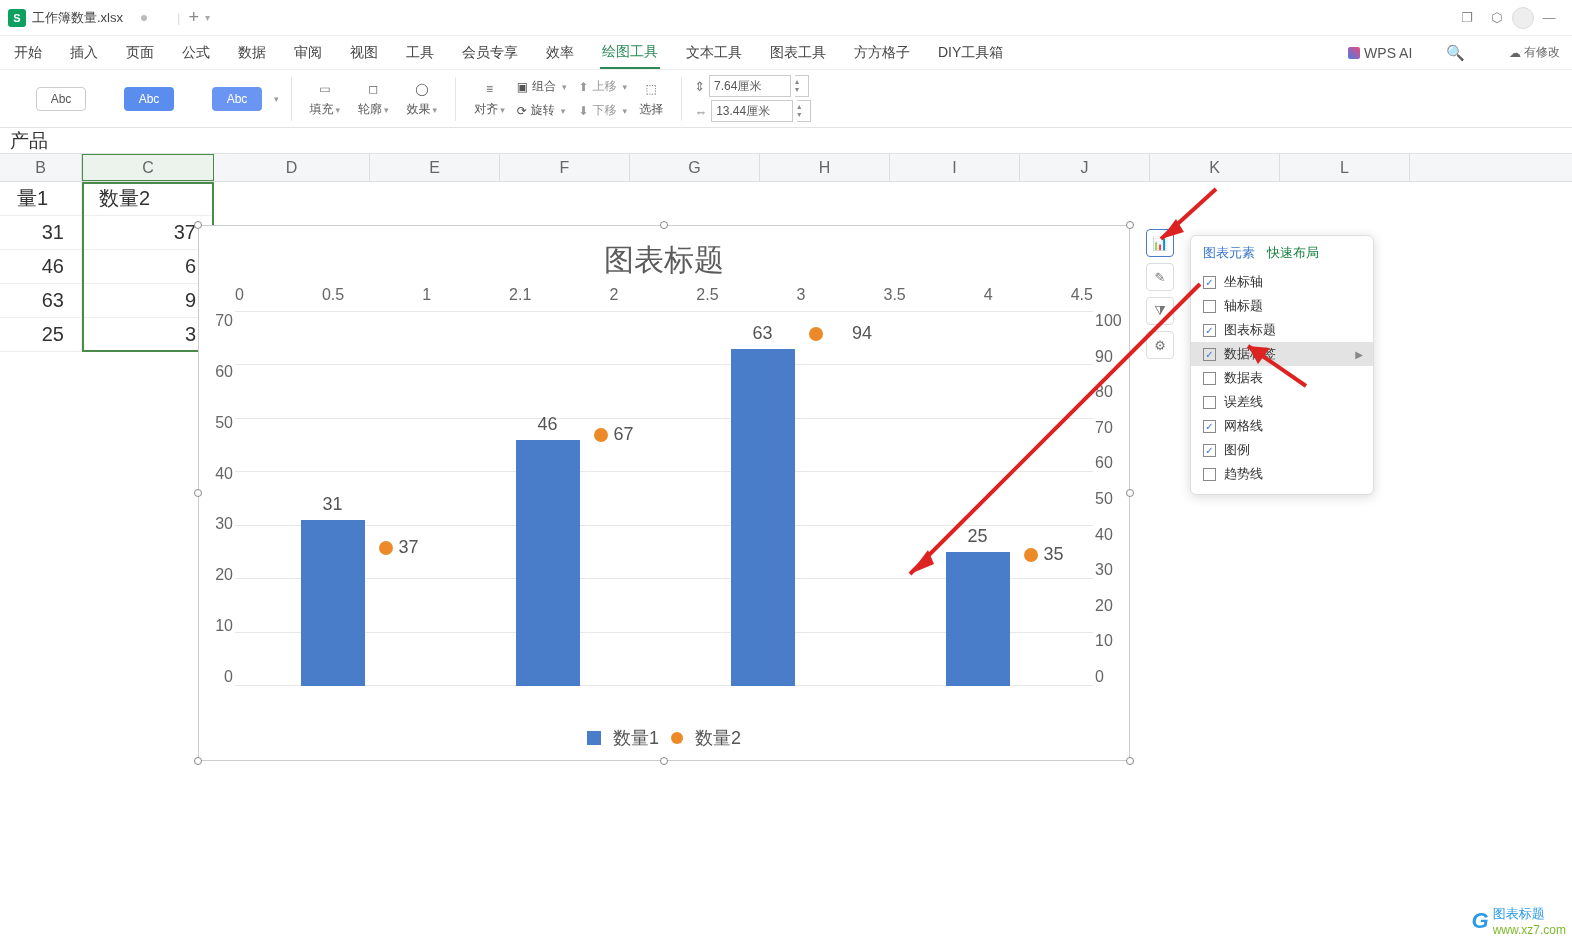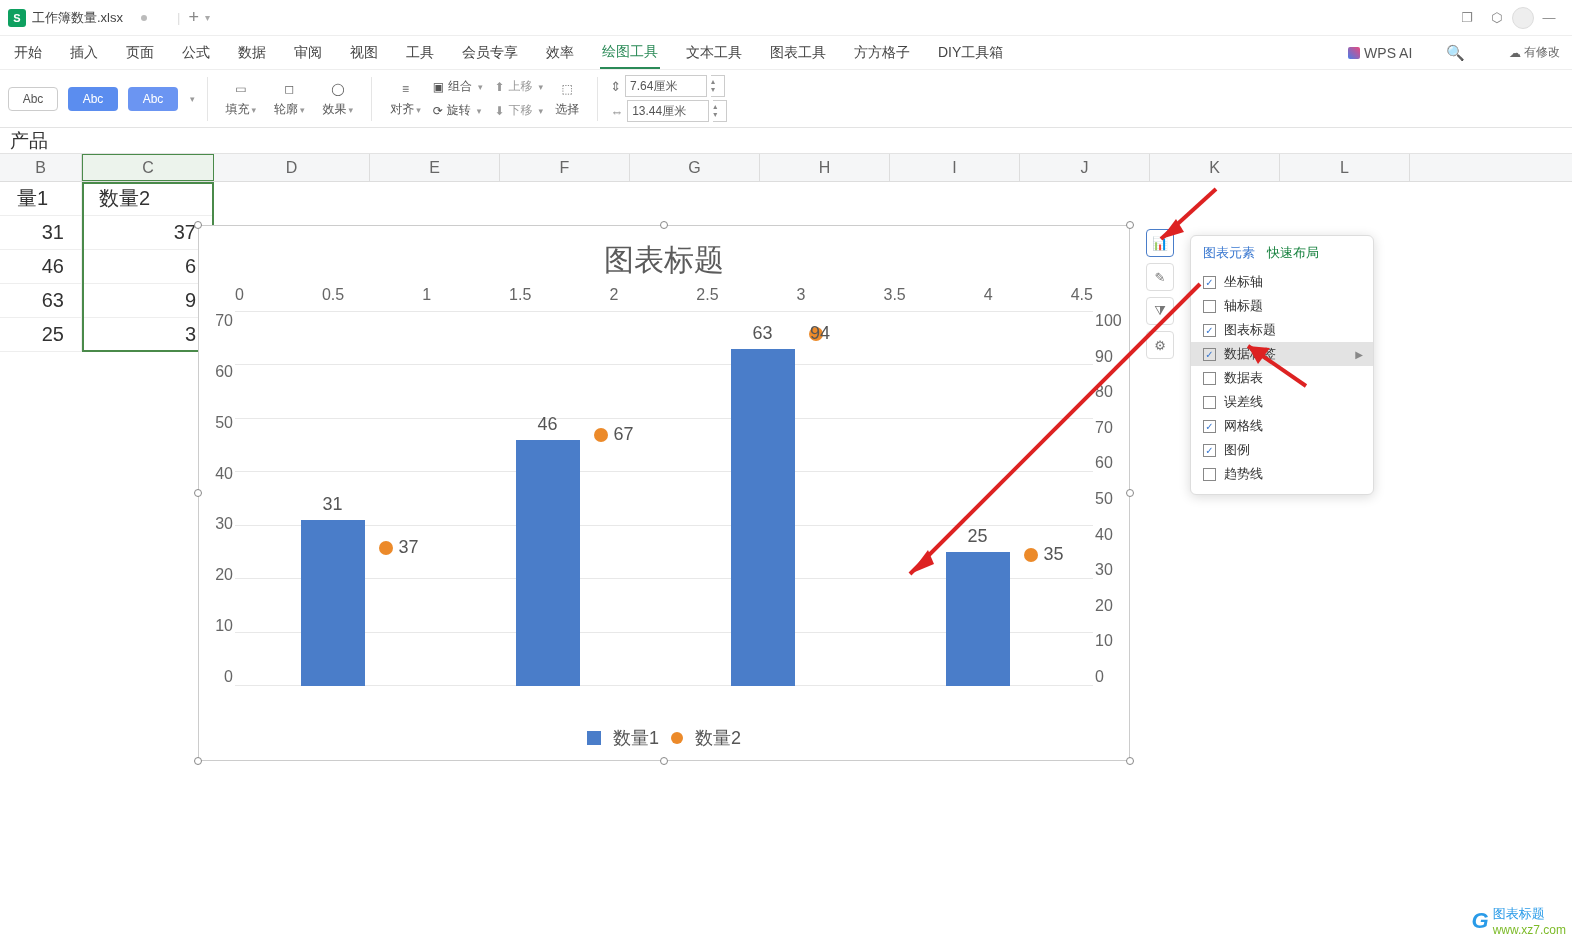--- a/index.html
+++ b/index.html
@@ -20,21 +20,21 @@
   .rtab.active{color:#2a8a57;border-bottom:2px solid #2a8a57;font-weight:500;}
   .ribbon-spacer{flex:1;}
   .wps-ai{display:flex;align-items:center;gap:4px;color:#555;}
   .ai-logo{width:12px;height:12px;background:linear-gradient(45deg,#4a7de8,#e84a7d);border-radius:2px;}
   .search-icon{color:#888;font-size:15px;}
   .mod-flag{display:flex;align-items:center;gap:3px;color:#666;font-size:12px;margin-left:20px;}
   
   .ribbon{height:58px;display:flex;align-items:center;padding:4px 8px;border-bottom:1px solid #e3e3e3;gap:6px;}
   .textbox-btn{border:1px solid #ccc;border-radius:4px;width:50px;height:24px;display:flex;align-items:center;justify-content:center;font-size:12px;color:#555;cursor:pointer;}
   .blue-btn{background:#5b8def;border:none;border-radius:4px;width:50px;height:24px;display:flex;align-items:center;justify-content:center;font-size:12px;color:#fff;cursor:pointer;}
-  .box-stack{display:flex;flex-direction:column;gap:3px;margin-right:4px;}
+  .box-stack{display:flex;flex-direction:column;gap:3px;margin-right:4px;margin-left:28px;}
   .ribbon-sep{width:1px;height:44px;background:#e5e5e5;margin:0 6px;}
   .vbtn{display:flex;flex-direction:column;align-items:center;justify-content:center;height:48px;font-size:12px;color:#555;cursor:pointer;padding:0 6px;gap:2px;}
   .vbtn .ico{width:20px;height:20px;display:flex;align-items:center;justify-content:center;color:#666;}
   .dd-caret{font-size:9px;color:#999;margin-left:2px;}
   .mini-row{display:flex;align-items:center;gap:4px;font-size:12px;color:#999;height:22px;}
   .mini-row.enabled{color:#555;}
   .size-input{border:1px solid #ccc;height:22px;width:82px;font-size:12px;padding:0 4px;color:#555;}
   .spin{display:flex;flex-direction:column;line-height:8px;font-size:8px;color:#888;border:1px solid #ccc;height:22px;justify-content:center;width:14px;border-left:none;}
   
   .formula-bar{height:26px;border-bottom:1px solid #e3e3e3;display:flex;align-items:flex-start;padding:0 10px;font-size:19px;color:#333;}
@@ -270,21 +270,21 @@
   <div class="handle h-mr"></div>
   <div class="handle h-bl"></div>
   <div class="handle h-bm"></div>
   <div class="handle h-br"></div>
   <div class="chart-title">图表标题</div>
   <div class="plot">
     <div class="x-top">
       <span>0</span>
           <span>0.5</span>
           <span>1</span>
-          <span>1.5</span>
+          <span>2.1</span>
           <span>2</span>
           <span>2.5</span>
           <span>3</span>
           <span>3.5</span>
           <span>4</span>
           <span>4.5</span>
     </div>
     <div class="y-left">
       <span>70</span>
           <span>60</span>
@@ -326,21 +326,21 @@
           <div class="dot-label" style="left: 163.5px; bottom: calc(37% - 10px);">37</div>
           <div class="bar" style="left: 280.5px; height: 65.7143%;">
             <div class="bar-label">46</div>
           </div>
           <div class="dot" style="left: 358.5px; bottom: calc(67% - 7px);"></div>
           <div class="dot-label" style="left: 378.5px; bottom: calc(67% - 10px);">67</div>
           <div class="bar" style="left: 495.5px; height: 90%;">
             <div class="bar-label">63</div>
           </div>
           <div class="dot" style="left: 573.5px; bottom: calc(94% - 7px);"></div>
-          <div class="dot-label" style="left: 575px; bottom: calc(94% - 10px);">94</div>
+          <div class="dot-label" style="left: 617px; bottom: calc(94% - 10px);">94</div>
           <div class="bar" style="left: 710.5px; height: 35.7143%;">
             <div class="bar-label">25</div>
           </div>
           <div class="dot" style="left: 788.5px; bottom: calc(35% - 7px);"></div>
           <div class="dot-label" style="left: 808.5px; bottom: calc(35% - 10px);">35</div>
         </div>
   </div>
   <div class="legend">
     <span class="leg-sq"></span>
         <span>数量1</span>

